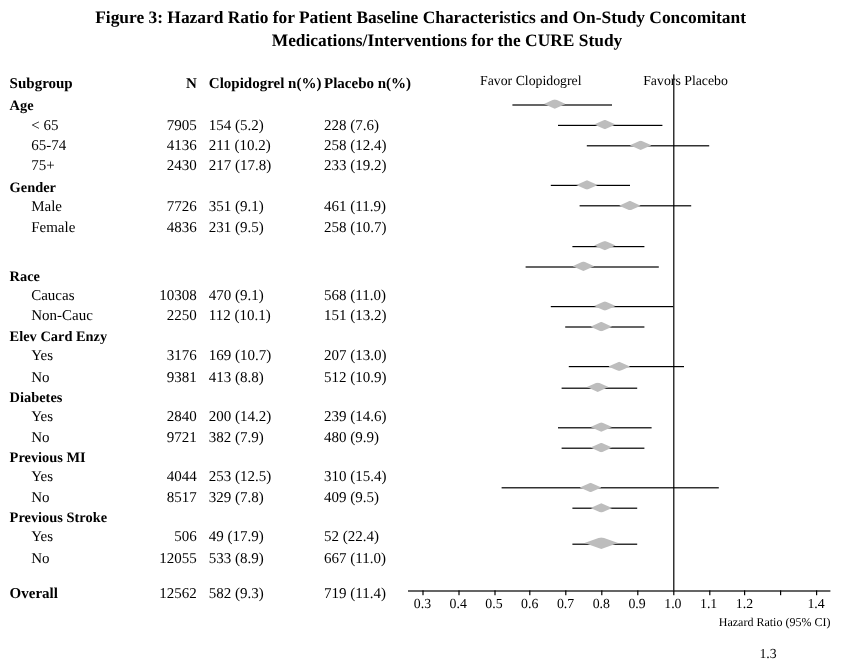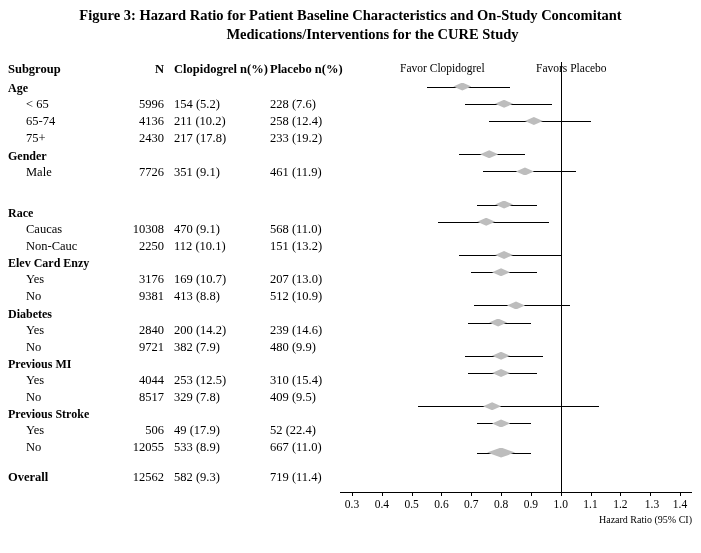--- a/index.html
+++ b/index.html
@@ -63,21 +63,21 @@
       <span class="c-n">N</span>
       <span class="c-clo">Clopidogrel n(%)</span>
       <span class="c-pla">Placebo n(%)</span>
     </div>
     <div id="rows">
         <div class="grp" style="position: relative; height: 16px;">
           <span class="c-sub">Age</span>
         </div>
         <div class="row" style="position: relative;">
           <span class="c-sub" style="padding-left:18px;">&lt; 65</span>
-          <span class="c-n">5996</span>
+          <span class="c-n">7905</span>
           <span class="c-clo">154 (5.2)</span>
           <span class="c-pla">228 (7.6)</span>
         </div>
         <div class="row" style="position: relative;">
           <span class="c-sub" style="padding-left:18px;">65-74</span>
           <span class="c-n">4136</span>
           <span class="c-clo">211 (10.2)</span>
           <span class="c-pla">258 (12.4)</span>
         </div>
         <div class="row" style="position: relative;">
@@ -87,20 +87,26 @@
           <span class="c-pla">233 (19.2)</span>
         </div>
         <div class="grp" style="position: relative; height: 16px;">
           <span class="c-sub">Gender</span>
         </div>
         <div class="row" style="position: relative;">
           <span class="c-sub" style="padding-left:18px;">Male</span>
           <span class="c-n">7726</span>
           <span class="c-clo">351 (9.1)</span>
           <span class="c-pla">461 (11.9)</span>
+        </div>
+        <div class="row" style="position: relative;">
+          <span class="c-sub" style="padding-left:18px;">Female</span>
+          <span class="c-n">4836</span>
+          <span class="c-clo">231 (9.5)</span>
+          <span class="c-pla">258 (10.7)</span>
         </div>
         <div class="grp" style="position: relative; height: 16px; margin-top: 24px;">
           <span class="c-sub">Race</span>
         </div>
         <div class="row" style="position: relative;">
           <span class="c-sub" style="padding-left:18px;">Caucas</span>
           <span class="c-n">10308</span>
           <span class="c-clo">470 (9.1)</span>
           <span class="c-pla">568 (11.0)</span>
         </div>
@@ -234,20 +240,20 @@
         <div class="ticklab" style="left: 161.091px;">0.8</div>
         <div class="tick" style="left: 190.909px;"></div>
         <div class="ticklab" style="left: 190.909px;">0.9</div>
         <div class="tick" style="left: 220.727px;"></div>
         <div class="ticklab" style="left: 220.727px;">1.0</div>
         <div class="tick" style="left: 250.545px;"></div>
         <div class="ticklab" style="left: 250.545px;">1.1</div>
         <div class="tick" style="left: 280.364px;"></div>
         <div class="ticklab" style="left: 280.364px;">1.2</div>
         <div class="tick" style="left: 310.182px;"></div>
-        <div class="ticklab" style="left: 312px;">1.3</div>
+        <div class="ticklab" style="left: 300px; margin-top: 41px;">1.3</div>
         <div class="tick" style="left: 340px;"></div>
         <div class="ticklab" style="left: 340px;">1.4</div>
       </div>
     <div class="axlab">Hazard Ratio (95% CI)</div>
   </div>
 
 </div>
 
 </body></html>

